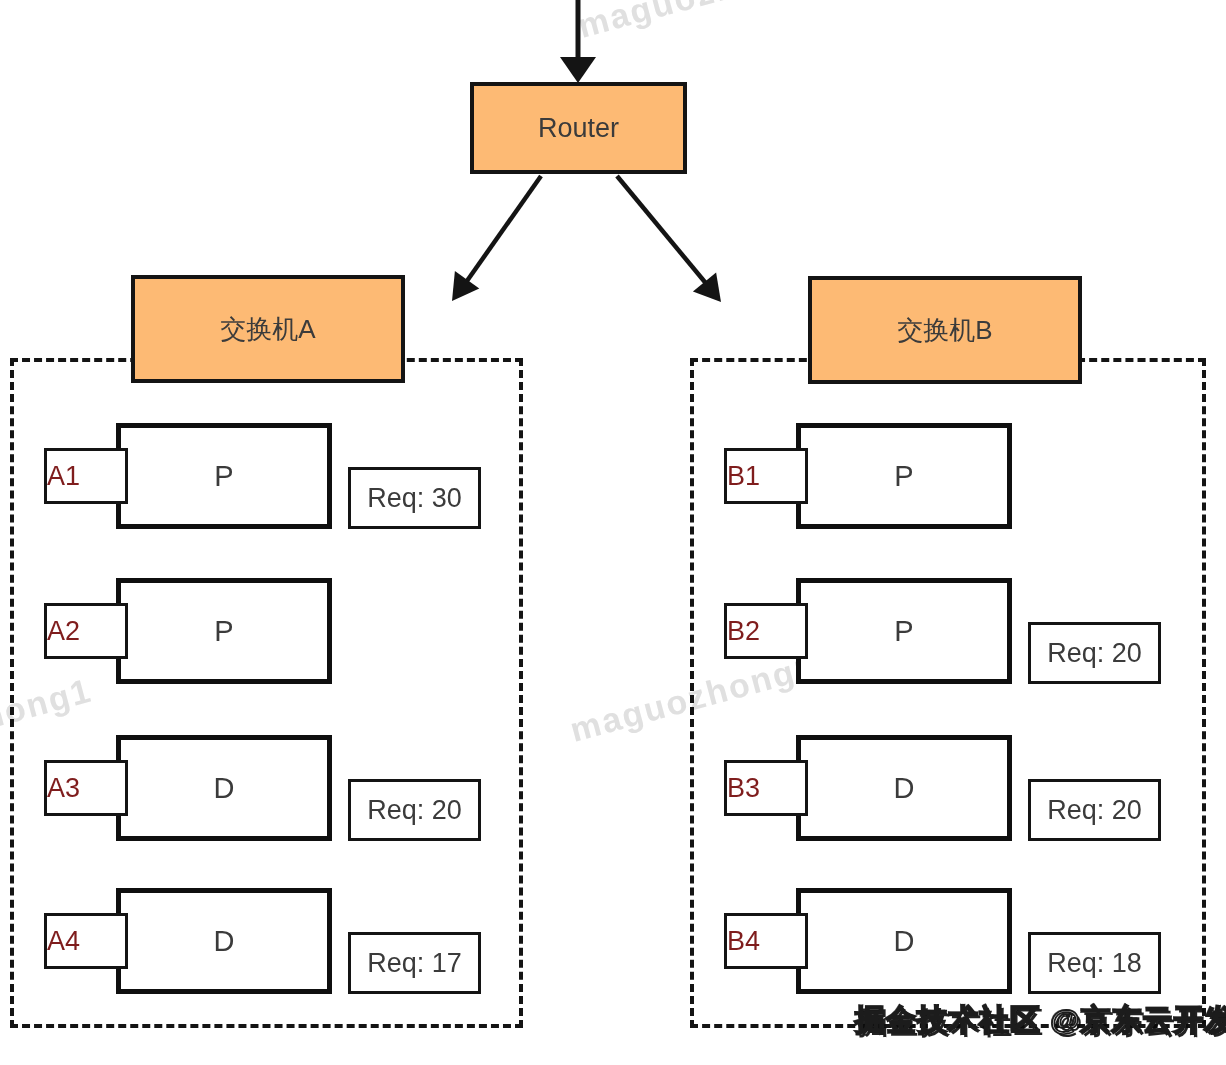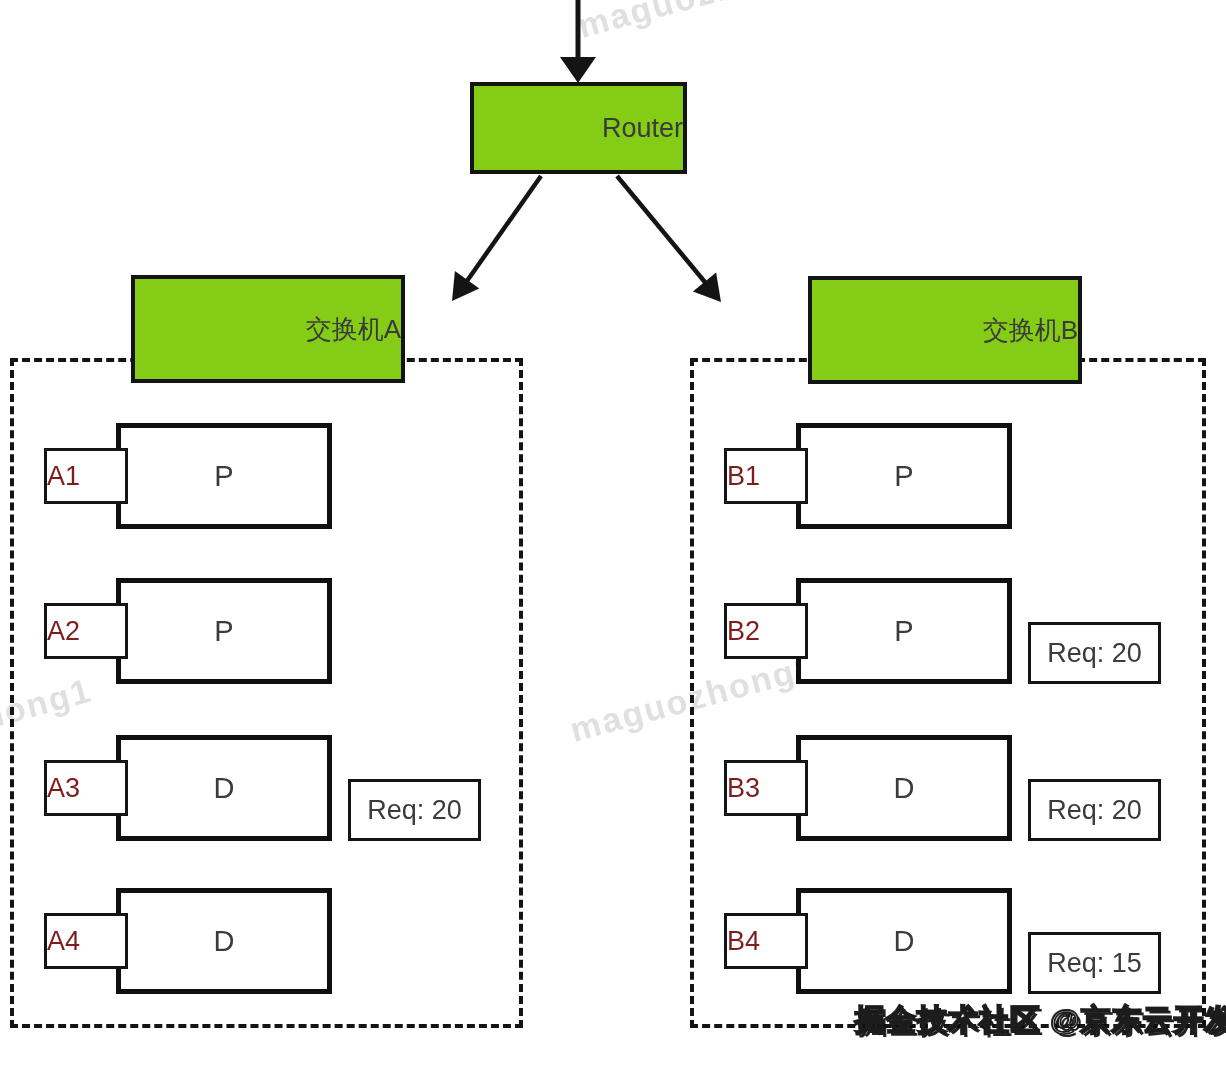--- a/index.html
+++ b/index.html
@@ -10,22 +10,22 @@
   
   .wm-tile{
     position:absolute;font-size:34px;font-weight:bold;letter-spacing:2px;
     color:#e0e0e0;transform:rotate(-15deg);transform-origin:left top;
     white-space:nowrap;z-index:0;user-select:none;
   }
   
   #arrow-layer{position:absolute;left:0;top:0;width:1226px;height:1065px;z-index:2;}
   
   .node-box{
-    position:absolute;background:#84cc16;border:4px solid #141414;
-    display:flex;align-items:center;justify-content:flex-end;z-index:3;
+    position:absolute;background:#fdba74;border:4px solid #141414;
+    display:flex;align-items:center;justify-content:center;z-index:3;
     font-size:27px;color:#3b3b3b;box-sizing:border-box;
   }
   #router-box{left:470px;top:82px;width:217px;height:92px;}
   #switch-a-box{left:131px;top:275px;width:274px;height:108px;font-size:26px;}
   #switch-b-box{left:808px;top:276px;width:274px;height:108px;font-size:26px;}
   
   .group-container{
     position:absolute;border:4px dashed #141414;background:transparent;
     box-sizing:border-box;z-index:1;
   }
@@ -93,20 +93,23 @@
   </div>
 
   <div id="container-a" class="group-container">
     <div class="row row-1">
       <div class="type-box">
           <span>P</span>
         </div>
       <div class="port-box">
           <span>A1</span>
         </div>
+      <div class="req-box">
+          <span>Req: 30</span>
+        </div>
     </div>
     <div class="row row-2">
       <div class="type-box">
           <span>P</span>
         </div>
       <div class="port-box">
           <span>A2</span>
         </div>
     </div>
     <div class="row row-3">
@@ -119,20 +122,23 @@
       <div class="req-box">
           <span>Req: 20</span>
         </div>
     </div>
     <div class="row row-4">
       <div class="type-box">
           <span>D</span>
         </div>
       <div class="port-box">
           <span>A4</span>
+        </div>
+      <div class="req-box">
+          <span>Req: 17</span>
         </div>
     </div>
   </div>
 
   <div id="container-b" class="group-container">
     <div class="row row-1">
       <div class="type-box">
           <span>P</span>
         </div>
       <div class="port-box">
@@ -162,20 +168,20 @@
         </div>
     </div>
     <div class="row row-4">
       <div class="type-box">
           <span>D</span>
         </div>
       <div class="port-box">
           <span>B4</span>
         </div>
       <div class="req-box">
-          <span>Req: 15</span>
+          <span>Req: 18</span>
         </div>
     </div>
   </div>
 
   <div id="brand-watermark">掘金技术社区 @京东云开发者</div>
 
 </div>
 
 </body></html>

